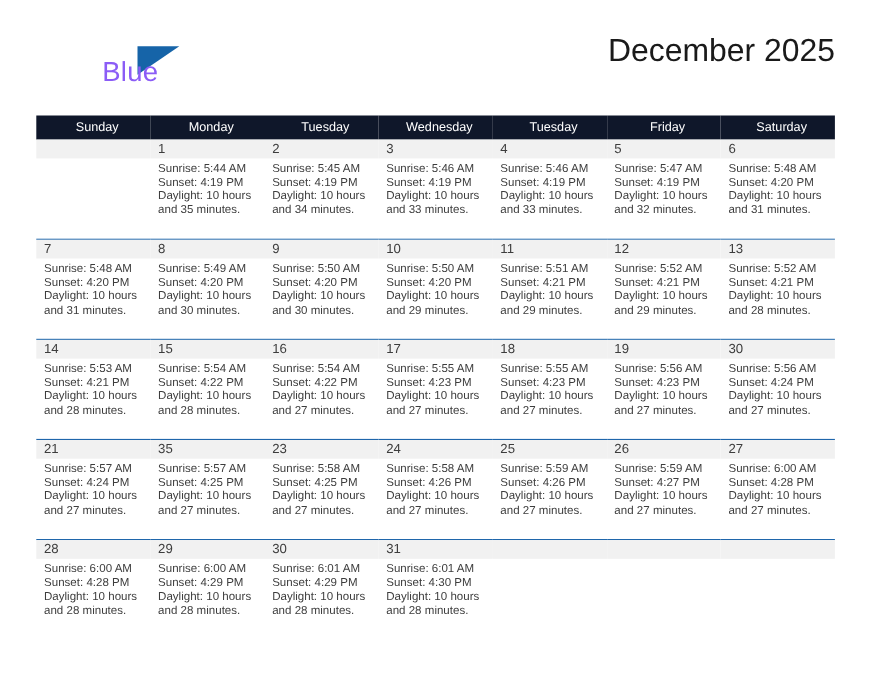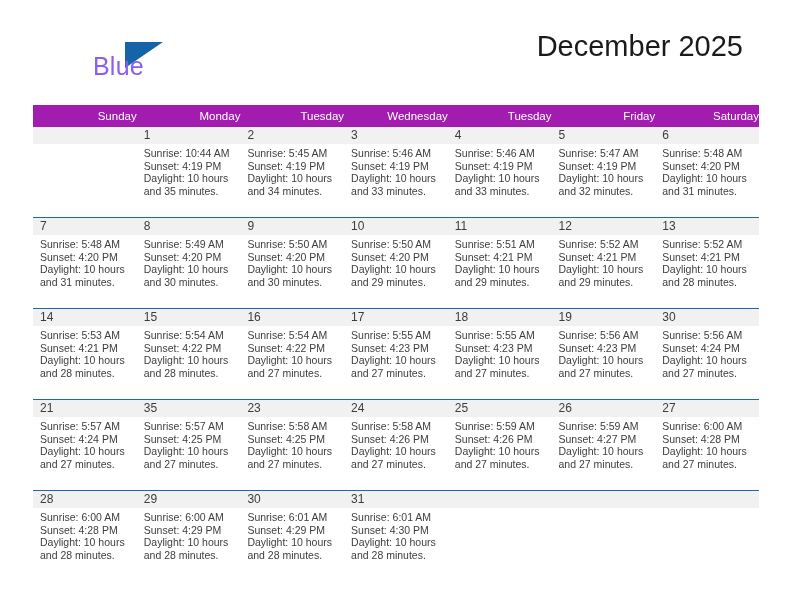--- a/index.html
+++ b/index.html
@@ -61,21 +61,21 @@
     left: 92px;
     top: 14px;
     width: 0;
     height: 0;
     border-left: 38px solid #1664a8;
     border-bottom: 26px solid transparent;
   }
 
   .title-block {
     position: absolute;
-    right: 16px;
+    right: 0;
     top: 0;
   }
   .month-title {
     font-size: 29px;
     color: #1a1a1a;
     line-height: 36px;
     white-space: nowrap;
     font-family: "Liberation Sans", sans-serif;
   }
   .location {
@@ -91,25 +91,25 @@
   .calendar {
     position: absolute;
     left: 33px;
     top: 105px;
     width: 726px;
     border-collapse: collapse;
     table-layout: fixed;
   }
 
   .calendar th {
-    background: #a21caf;
+    background: #0f172a;
     color: #ffffff;
     font-size: 11.5px;
     font-weight: normal;
-    text-align: right;
+    text-align: center;
     padding: 5px 0 5px 7px;
     height: 10px;
     font-family: "Liberation Sans", sans-serif;
   }
 
   .week-row {
     height: 90px;
   }
   .calendar td {
     vertical-align: top;
@@ -182,21 +182,21 @@
         <tr class="week-row first-week">
           <td class="cell-empty">
             <div class="cell-inner">
               <div class="daynum"></div>
             </div>
           </td>
           <td>
             <div class="cell-inner">
               <div class="daynum">1</div>
               <div class="details">
-                <div>Sunrise: 10:44 AM</div>
+                <div>Sunrise: 5:44 AM</div>
                 <div>Sunset: 4:19 PM</div>
                 <div>Daylight: 10 hours</div>
                 <div>and 35 minutes.</div>
               </div>
             </div>
           </td>
           <td>
             <div class="cell-inner">
               <div class="daynum">2</div>
               <div class="details">

